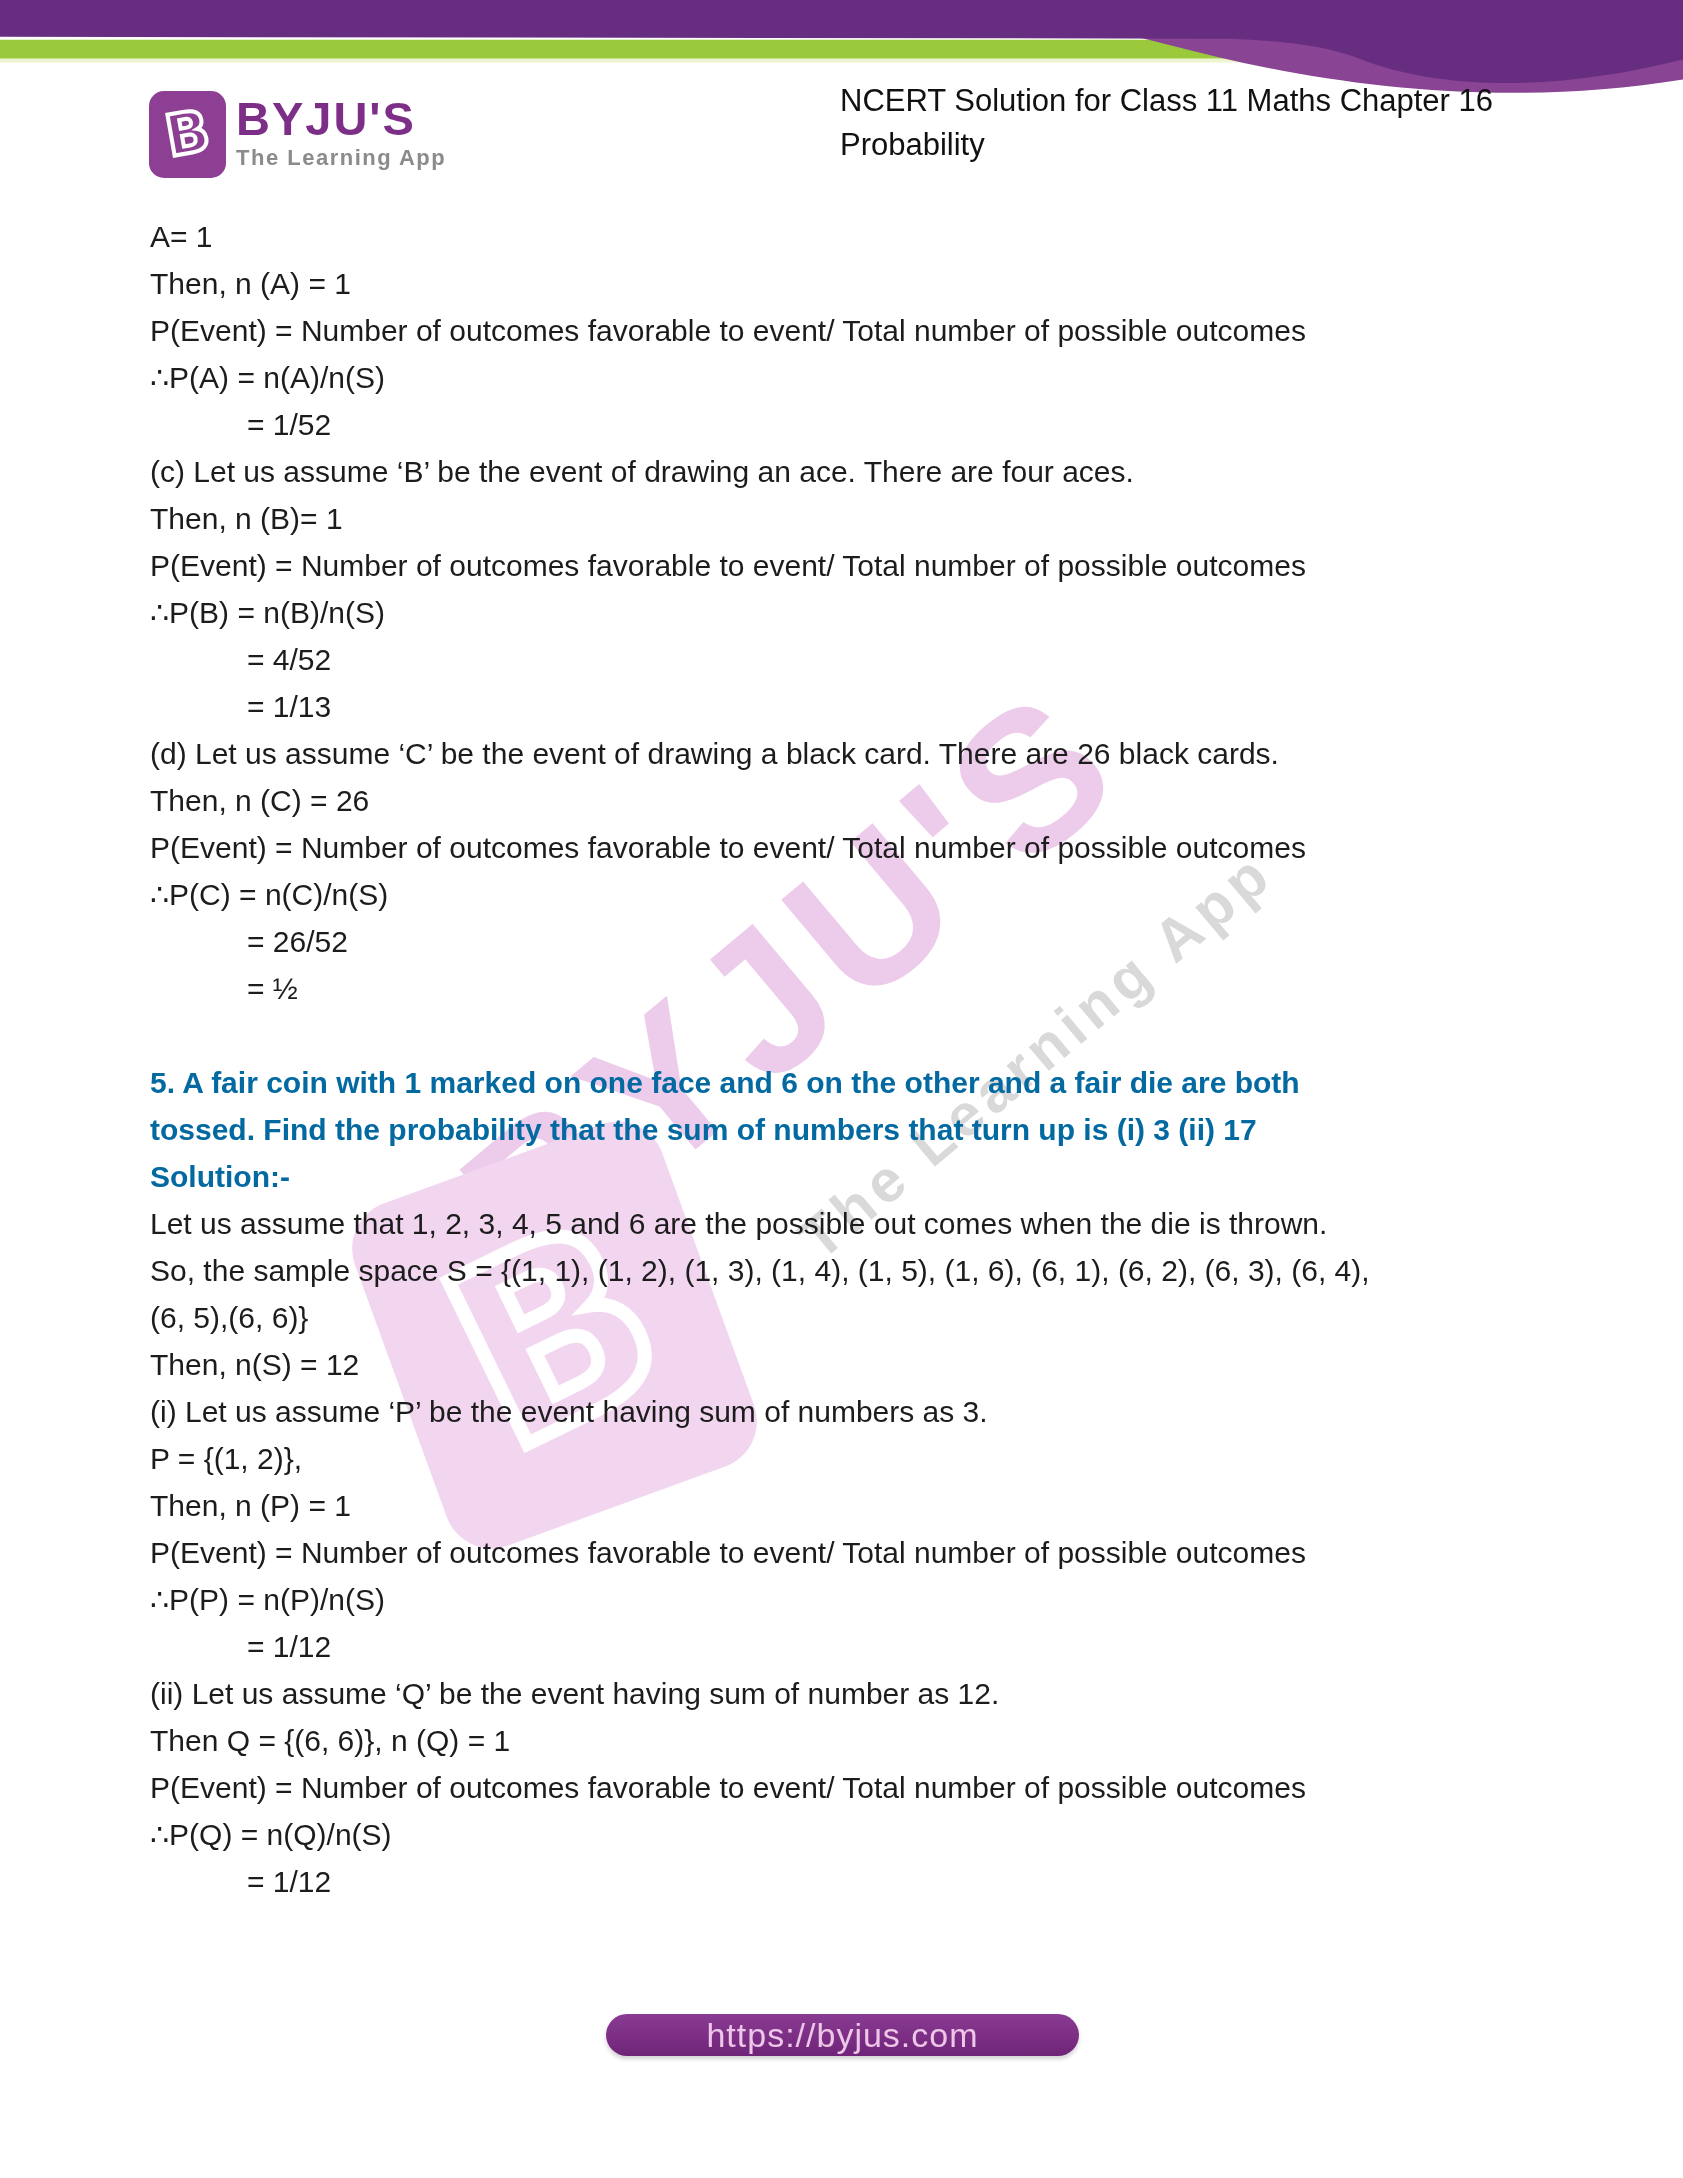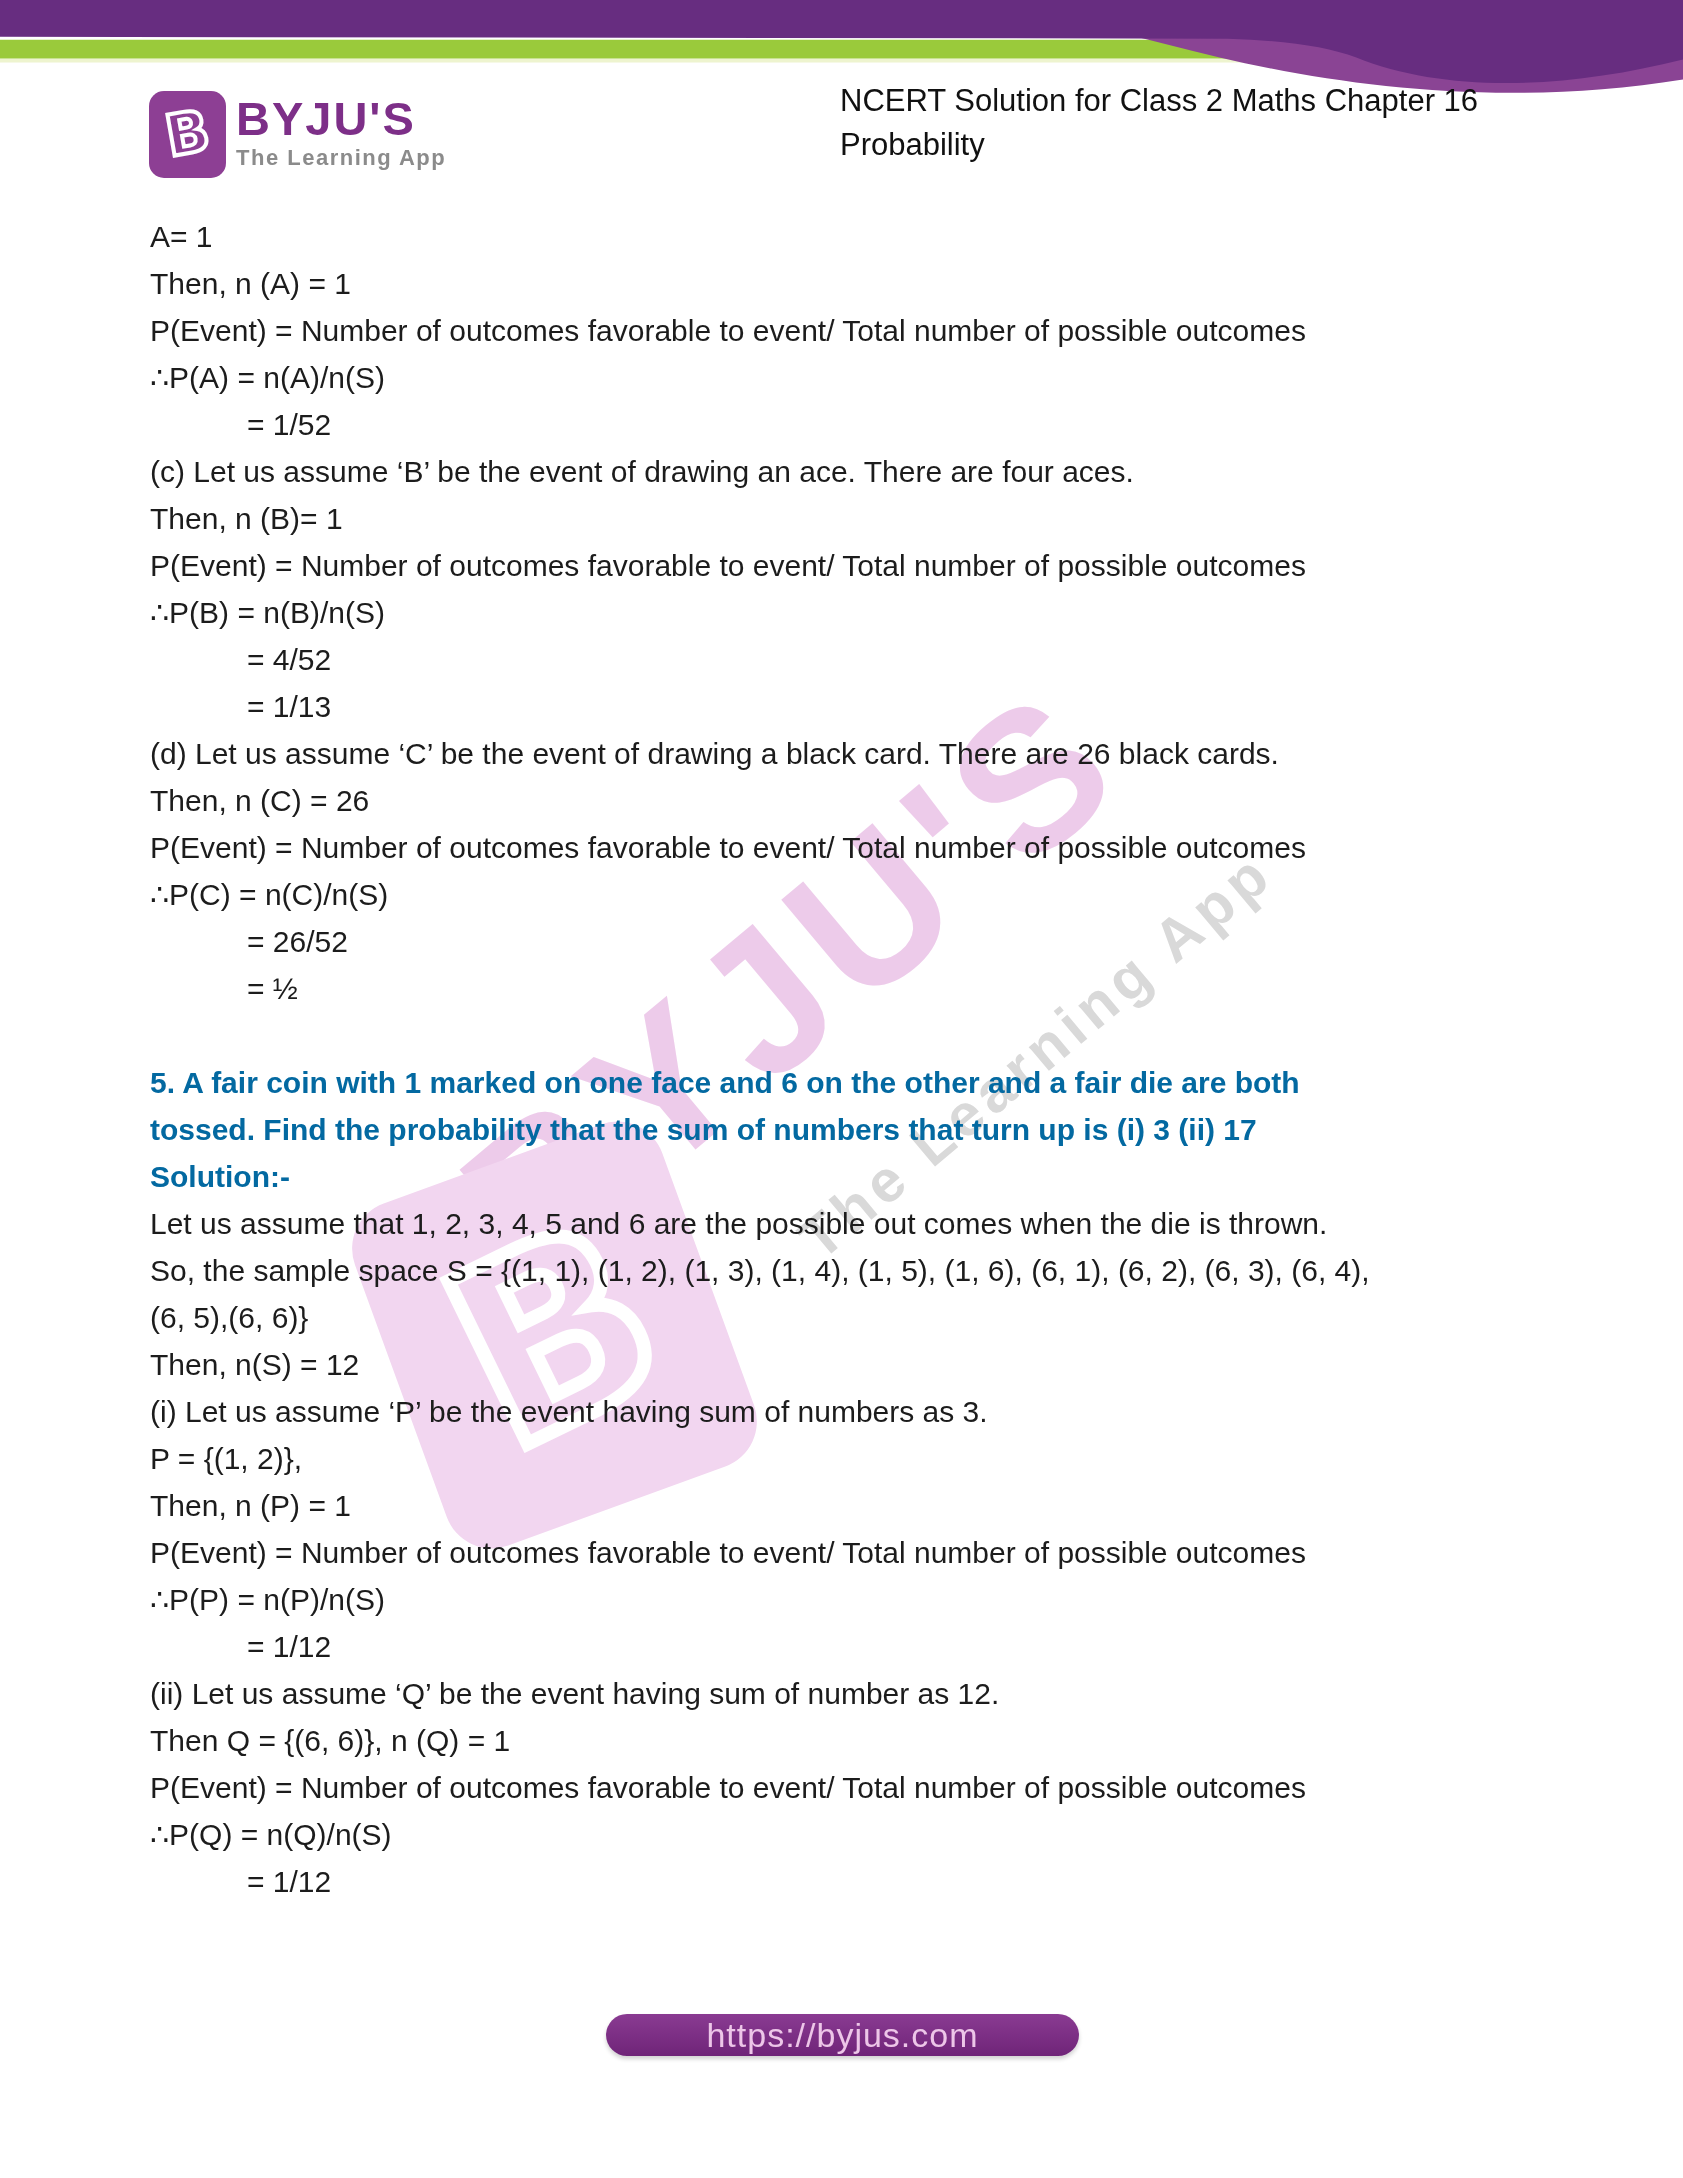--- a/index.html
+++ b/index.html
@@ -111,21 +111,21 @@
     <div class="logo-badge">
       <span>B</span>
     </div>
     <div class="logo-words">
       <div class="logo-brand">BYJU'S</div>
       <div class="logo-tagline">The Learning App</div>
     </div>
   </div>
 
   <div class="doc-title">
-    <div>NCERT Solution for Class 2 Maths Chapter 16</div>
+    <div>NCERT Solution for Class 11 Maths Chapter 16</div>
     <div>Probability</div>
   </div>
 
   <div class="watermark">
     <div class="wm-brand">BYJU'S</div>
     <div class="wm-tagline">The Learning App</div>
     <div class="wm-icon">
       <span>B</span>
     </div>
   </div>

